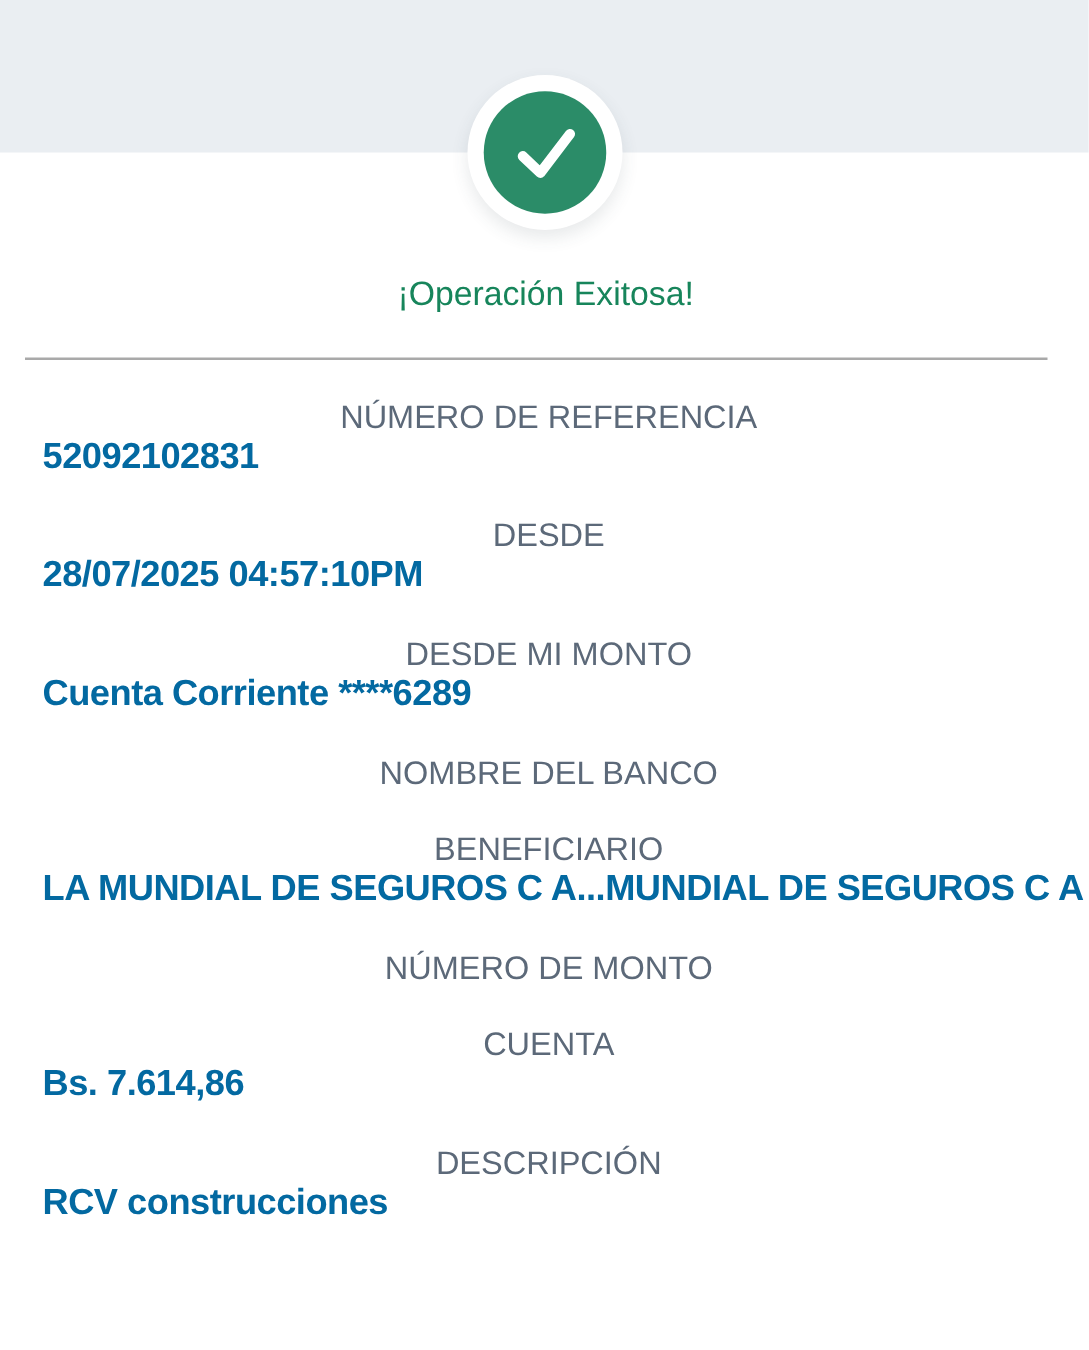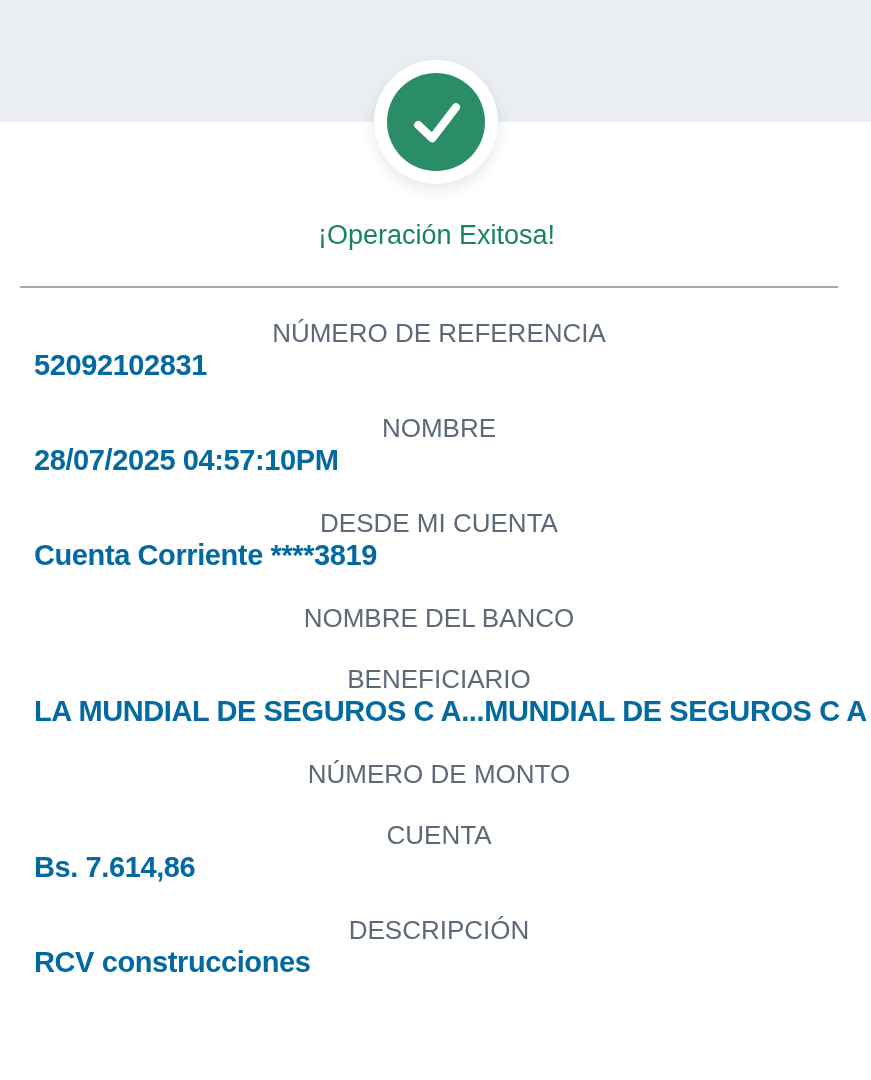--- a/index.html
+++ b/index.html
@@ -93,27 +93,27 @@
   <hr class="divider">
 
   <div class="fields">
 
     <div class="field">
       <div class="field-label">NÚMERO DE REFERENCIA</div>
       <div class="field-value">52092102831</div>
     </div>
 
     <div class="field">
-      <div class="field-label">NOMBRE</div>
+      <div class="field-label">DESDE</div>
       <div class="field-value">28/07/2025 04:57:10PM</div>
     </div>
 
     <div class="field">
-      <div class="field-label">DESDE MI CUENTA</div>
-      <div class="field-value">Cuenta Corriente ****3819</div>
+      <div class="field-label">DESDE MI MONTO</div>
+      <div class="field-value">Cuenta Corriente ****6289</div>
     </div>
 
     <div class="field">
       <div class="field-label">NOMBRE DEL BANCO</div>
     </div>
 
     <div class="field">
       <div class="field-label">BENEFICIARIO</div>
       <div class="field-value">LA MUNDIAL DE SEGUROS C A...MUNDIAL DE SEGUROS C A</div>
     </div>

